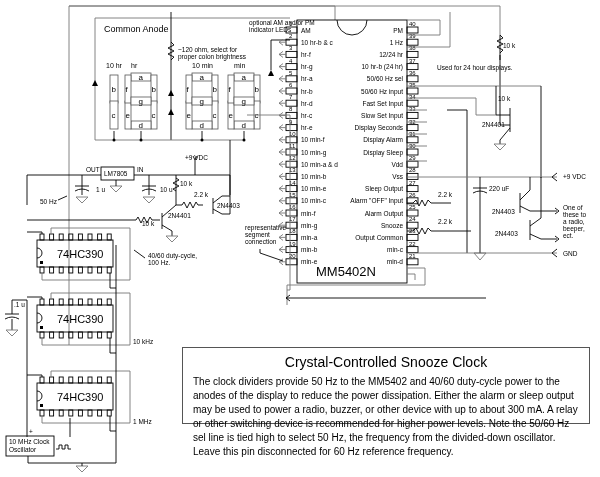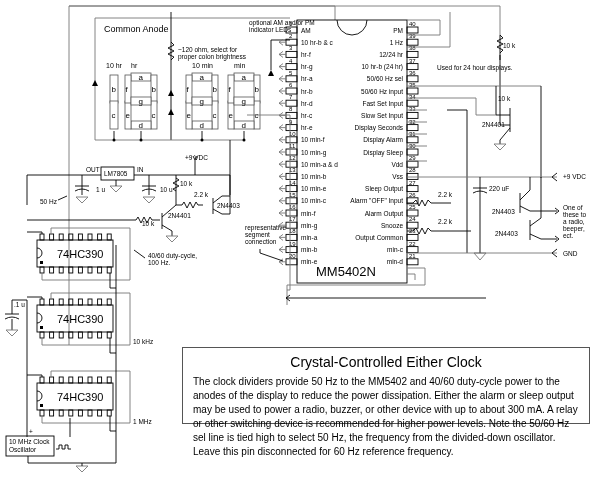--- a/index.html
+++ b/index.html
@@ -543,15 +543,15 @@
     <text class="s" x="9" y="452">Oscillator</text>
     <text class="s" x="29" y="434">+</text>
     <path class="w" d="M56,449 l3,0 l0,-4 l3,0 l0,4 l3,0 l0,-4 l3,0 l0,4 l3,0"></path>
     <polyline class="w" points="28,456 28,463 116,463"></polyline>
     <polygon points="76,466 88,466 82,472" fill="none" stroke="#777" stroke-width="0.9"></polygon>
     <line class="w" x1="82" y1="463" x2="82" y2="466"></line>
   </g>
 </svg>
 
 <div class="desc-box">
-  <div class="desc-title">Crystal-Controlled Either Clock</div>
+  <div class="desc-title">Crystal-Controlled Snooze Clock</div>
   <div class="desc-body">The clock dividers provide 50 Hz to the MM5402 and 40/60 duty-cycle power to the anodes of the display to reduce the power dissipation. Either the alarm or sleep output may be used to power a radio, buzzer, or other device with up to about 300 mA. A relay or other switching device is recommended for higher power levels. Note the 50/60 Hz sel line is tied high to select 50 Hz, the frequency from the divided-down oscillator. Leave this pin disconnected for 60 Hz reference frequency.</div>
 </div>
 
 </body></html>

